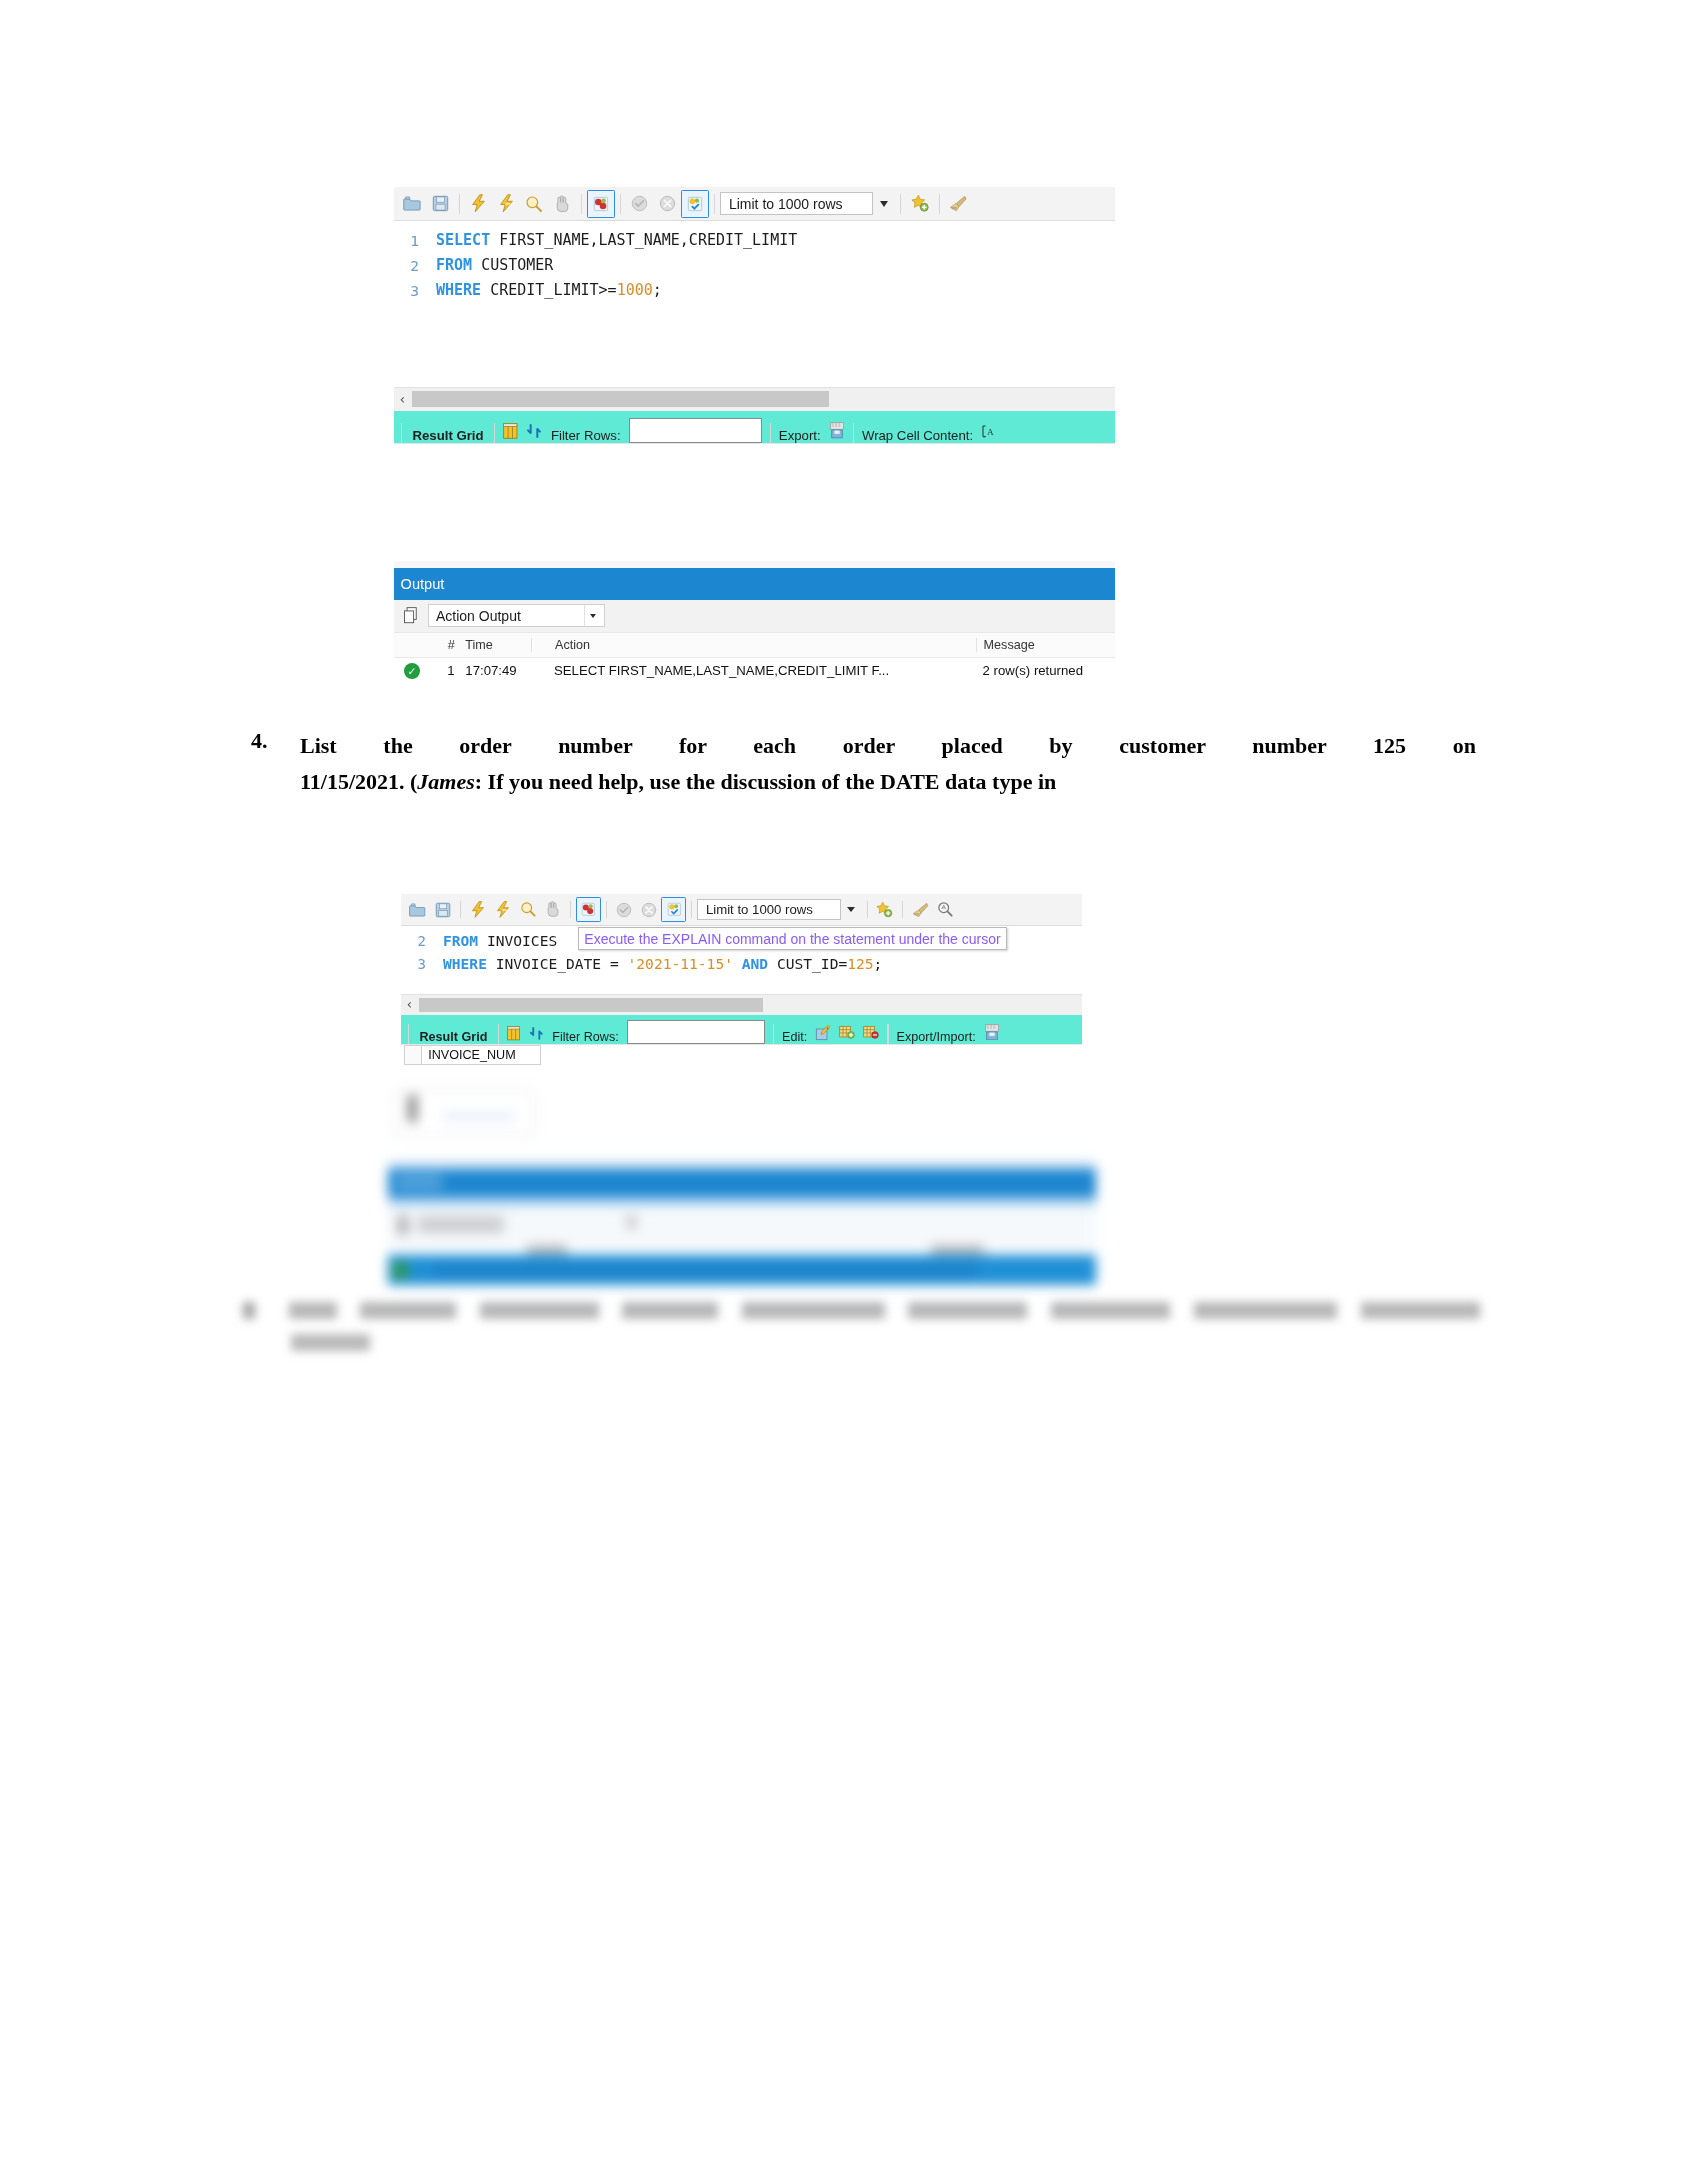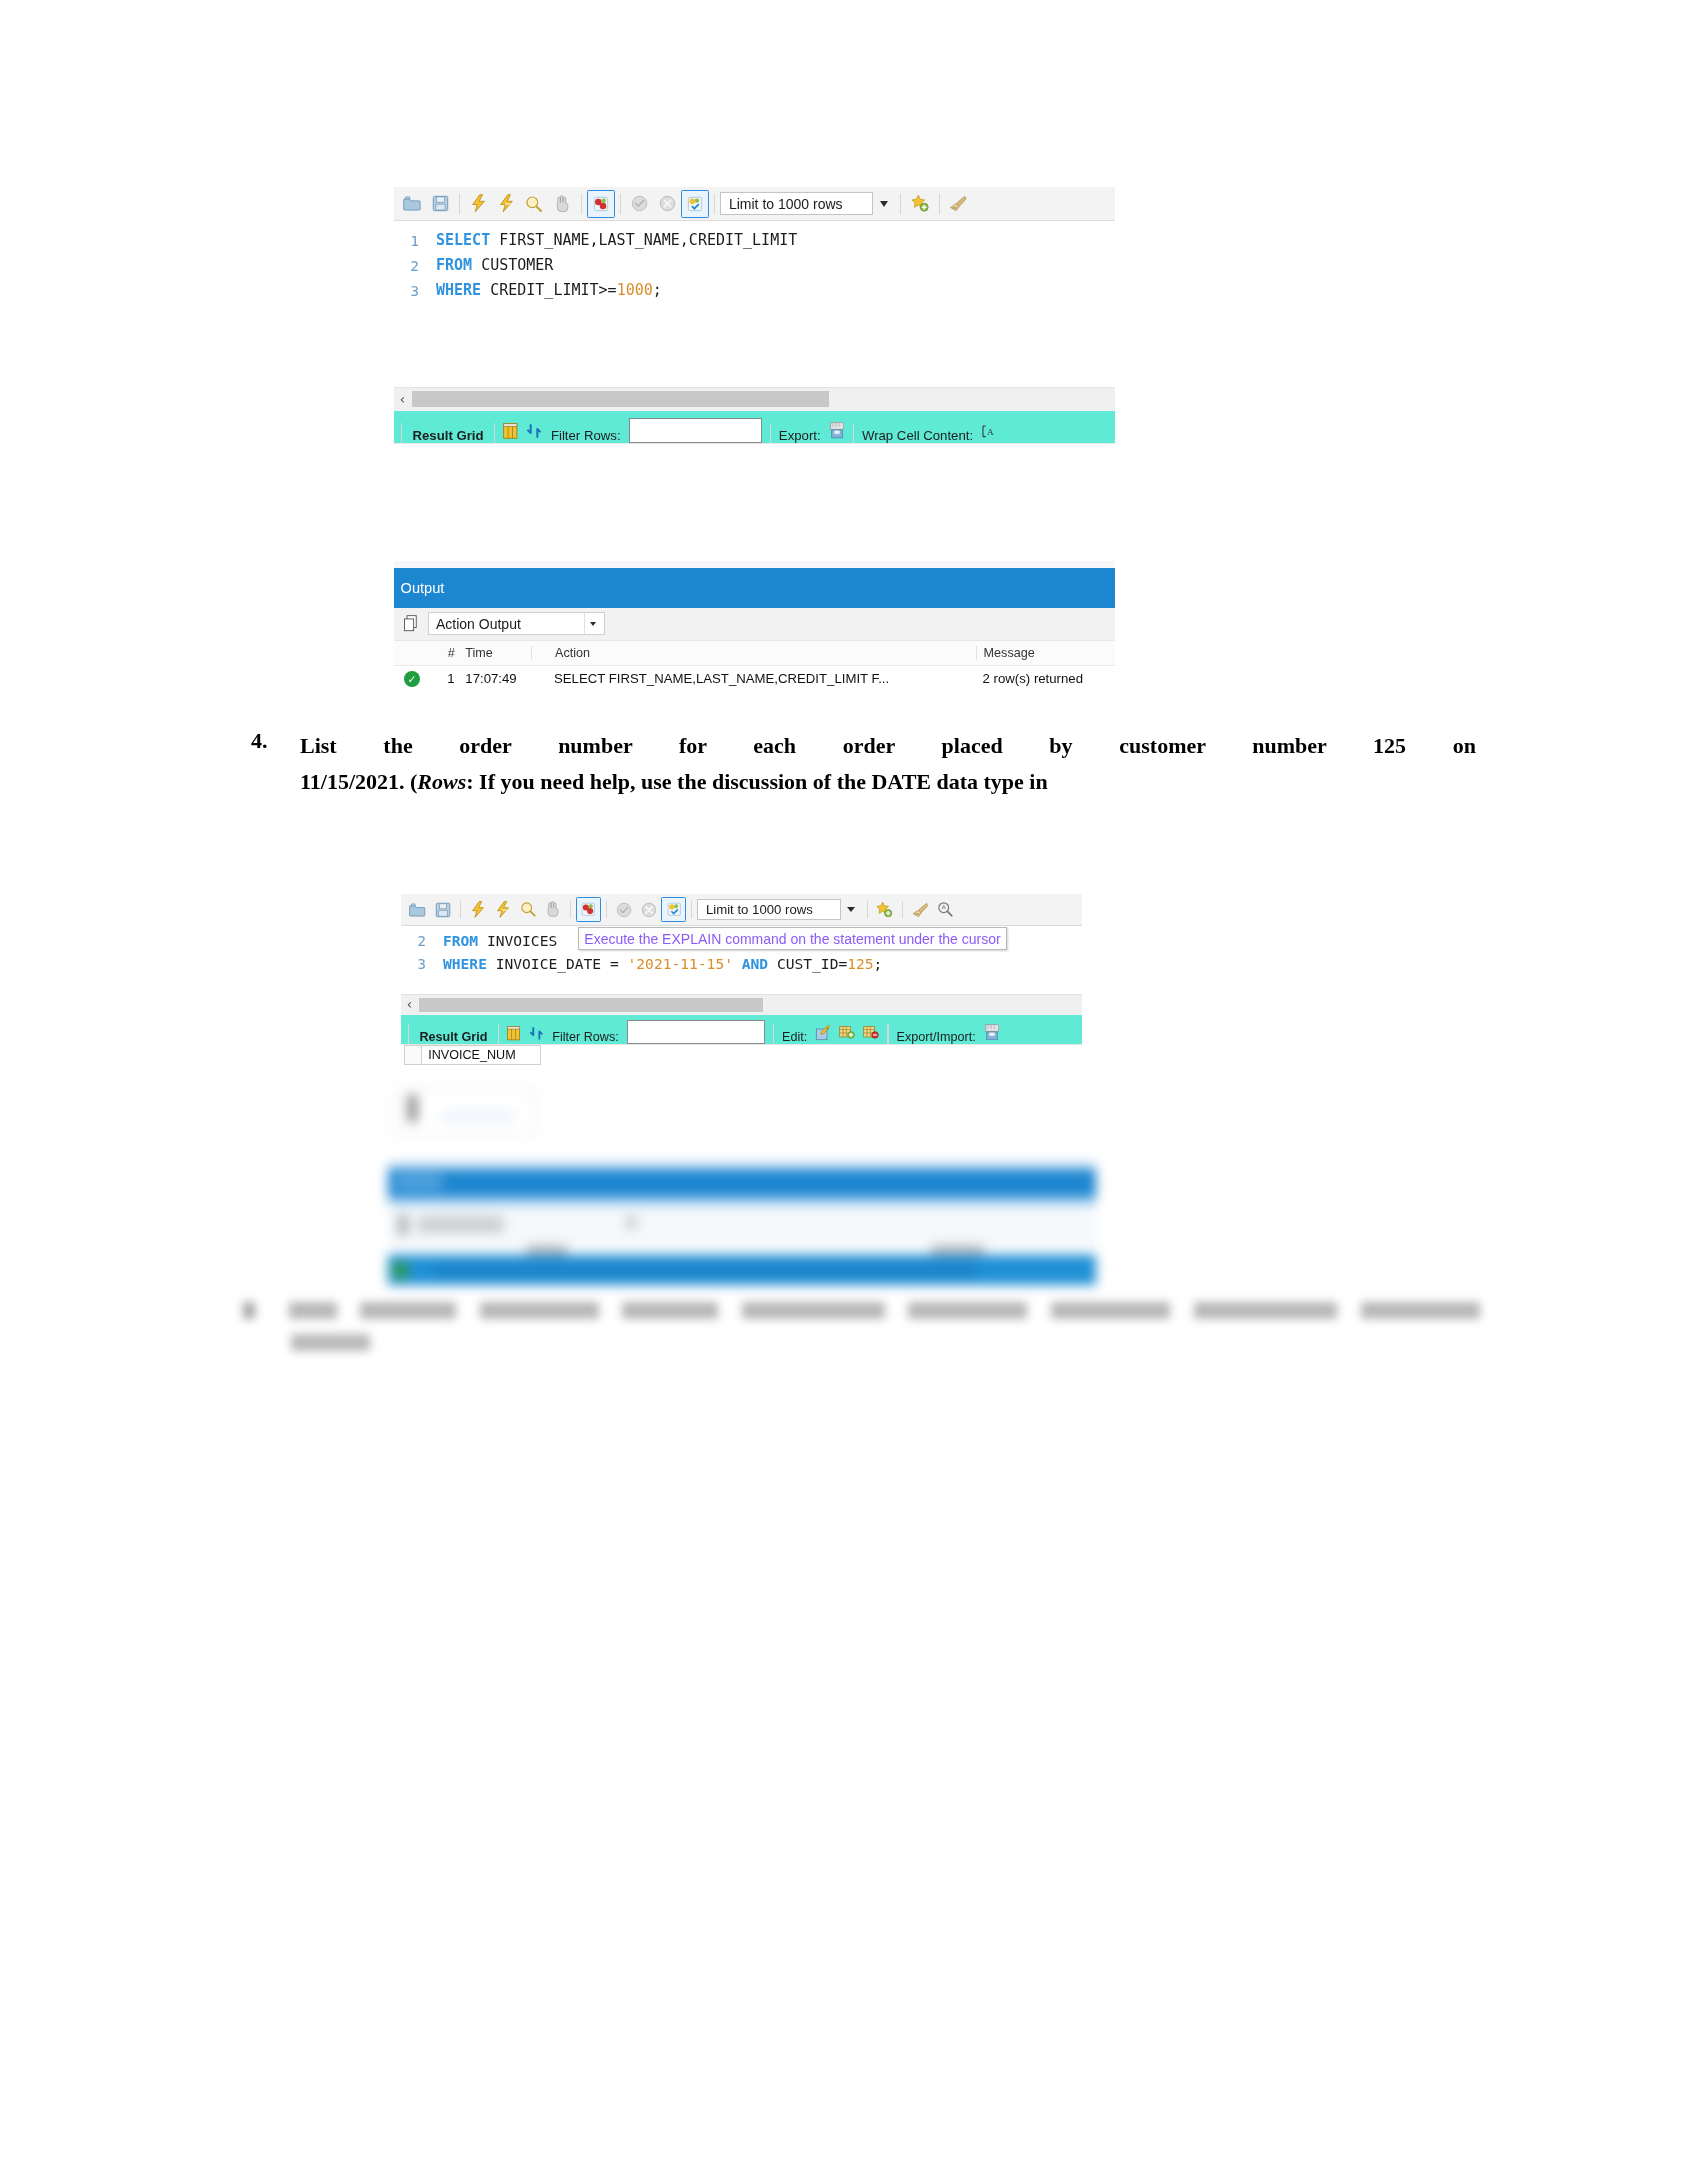--- a/index.html
+++ b/index.html
@@ -83,21 +83,21 @@
     border:0.7px solid #d0d0d0;padding:2px 6.6px;text-align:left;font-weight:normal;color:#111;
     height:18.5px;box-sizing:border-box;white-space:nowrap;
   }
   .grid th{background:#ffffff;}
   .grid td{background:#ffffff;}
   .grid tr.alt td{background:#eef4fb;}
   .grid .rowmark{width:17px;background:#fafafa;text-align:center;padding:0;}
 
   
   .out-title{
-    background:#1d86d0;color:#ffffff;height:40px;display:flex;align-items:center;
+    background:#1d86d0;color:#ffffff;height:32px;display:flex;align-items:center;
     padding-left:6.6px;font-family:"Liberation Sans", sans-serif;font-size:14.6px;
     background-image:radial-gradient(#58a8e0 0.7px, transparent 0.7px);
     background-size:4px 4px;background-position:5.3px 4px;
   }
   .out-title span{background:#1d86d0;padding-right:5.3px;}
   .out-sel{
     height:32px;display:flex;align-items:center;background:#f2f2f2;padding-left:5.3px;
     font-family:"Liberation Sans", sans-serif;font-size:14px;color:#1b1b1b;
   }
   .out-combo{
@@ -339,21 +339,21 @@
     <div class="c-num">1</div>
     <div class="c-time">17:07:49</div>
     <div class="c-act" style="border-left:none;">SELECT FIRST_NAME,LAST_NAME,CREDIT_LIMIT F...</div>
     <div class="c-msg" style="border-left:none;">2 row(s) returned</div>
   </div>
 </div>
 
 <div class="qnum" style="left:251px;top:728px;">4.</div>
 <div class="qblock" style="left:300px;top:728px;width:1176px;">
   <span class="qline" style="text-align:justify;text-align-last:justify;">List the order number for each order placed by customer number 125 on</span>
-  <span class="qline"><span>11/15/2021. (</span><span class="ital">Rows</span><span>: If you need help, use the discussion of the DATE data type in</span></span>
+  <span class="qline"><span>11/15/2021. (</span><span class="ital">James</span><span>: If you need help, use the discussion of the DATE data type in</span></span>
 </div>
 
 <div class="wb" style="left:401px;top:894px;width:681px;">
 
   <div class="wb-toolbar" style="width:681px;height:32px;">
     <div class="tb-btn" style="width:25px;height:25px;">
       <svg width="17" height="16" viewBox="0 0 28 26">
           <path d="M2 6h8l2 3h13a1 1 0 011 1v12a1 1 0 01-1 1H2a1 1 0 01-1-1V7a1 1 0 011-1z" fill="#a8c8e0" stroke="#6e95b4" stroke-width="1.4"></path>
           <path d="M4 3h6v3H4z" fill="#c3d9ea" stroke="#6e95b4" stroke-width="1.2"></path>
         </svg>

